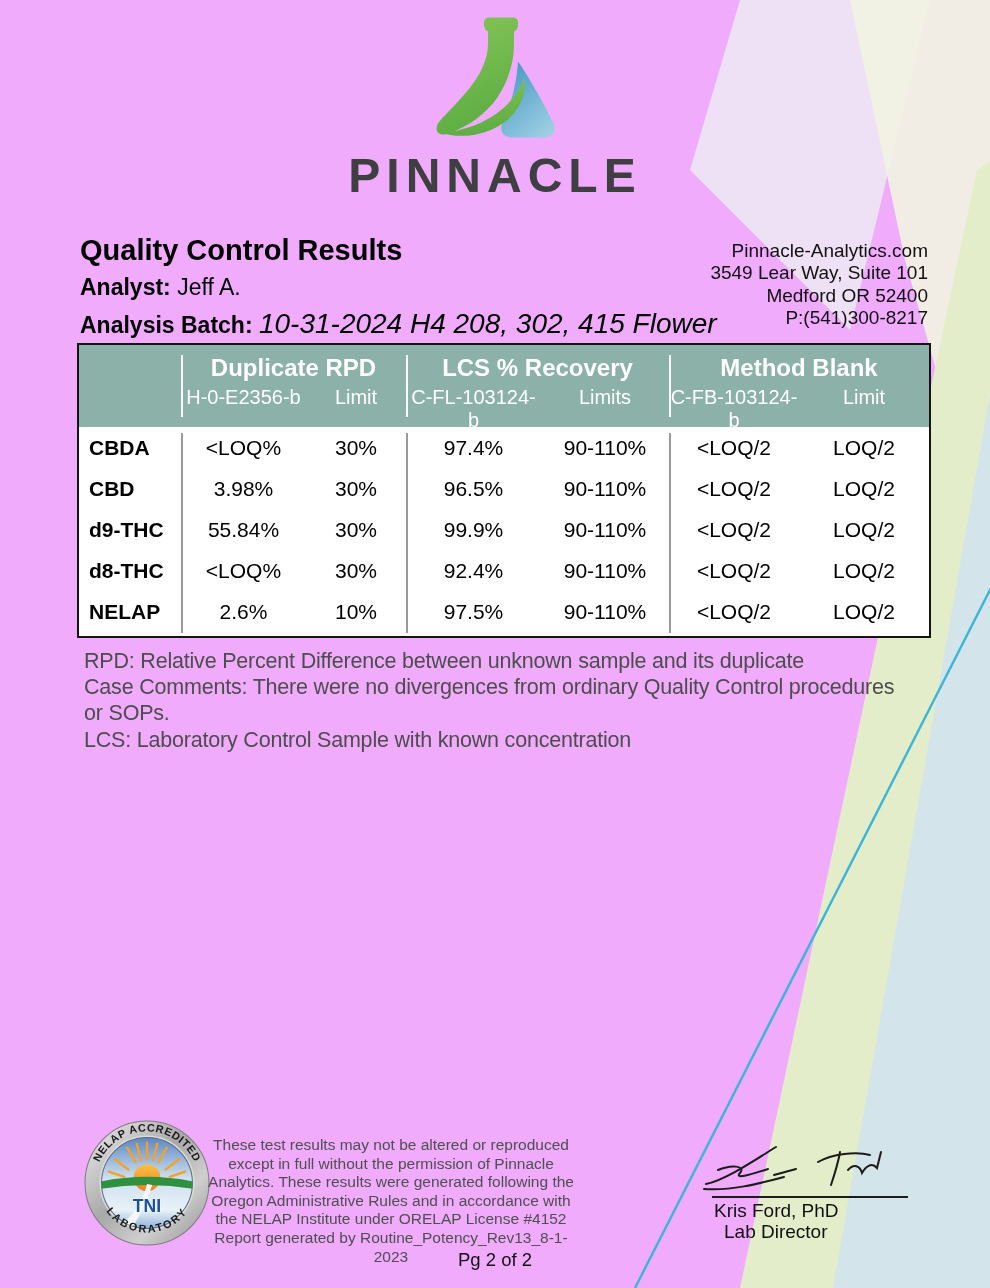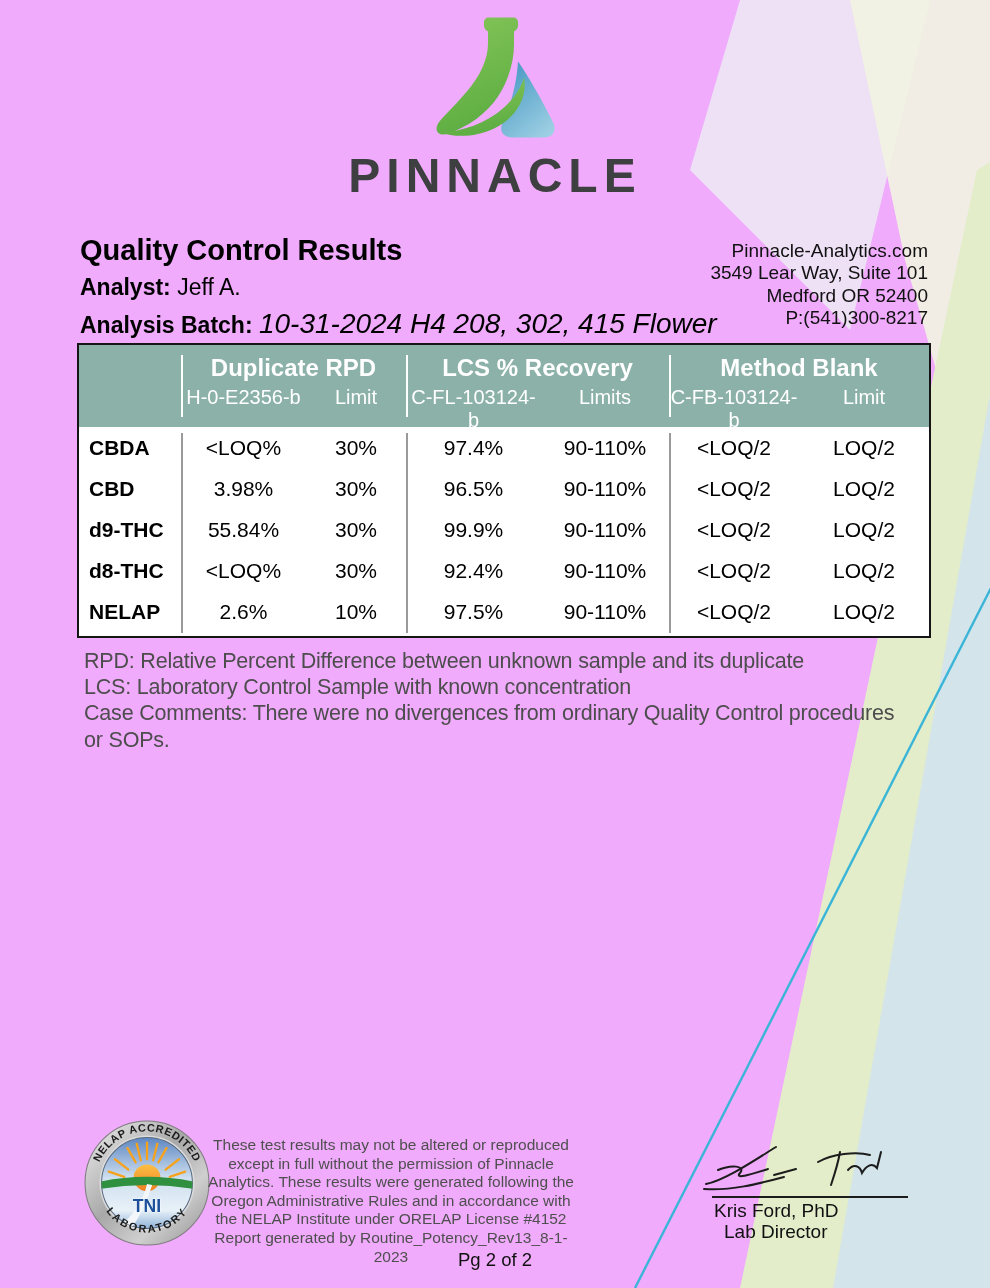--- a/index.html
+++ b/index.html
@@ -178,22 +178,22 @@
           <div>LOQ/2</div>
         </div>
         <div class="vsep-g sep1"></div>
         <div class="vsep-g sep2"></div>
         <div class="vsep-g sep3"></div>
       </div>
     </div>
 
     <div class="notes">
       <div>RPD: Relative Percent Difference between unknown sample and its duplicate</div>
+      <div>Case Comments: There were no divergences from ordinary Quality Control procedures or SOPs.</div>
       <div>LCS: Laboratory Control Sample with known concentration</div>
-      <div>Case Comments: There were no divergences from ordinary Quality Control procedures or SOPs.</div>
     </div>
 
     <div class="seal">
       <svg width="126" height="126" viewBox="0 0 122 122">
         <defs>
           <linearGradient id="ringG" x1="0" y1="0" x2="1" y2="1">
             <stop offset="0" stop-color="#f0f0f0"></stop>
             <stop offset="0.45" stop-color="#a8a8a8"></stop>
             <stop offset="0.7" stop-color="#cfcfcf"></stop>
             <stop offset="1" stop-color="#8f8f8f"></stop>

